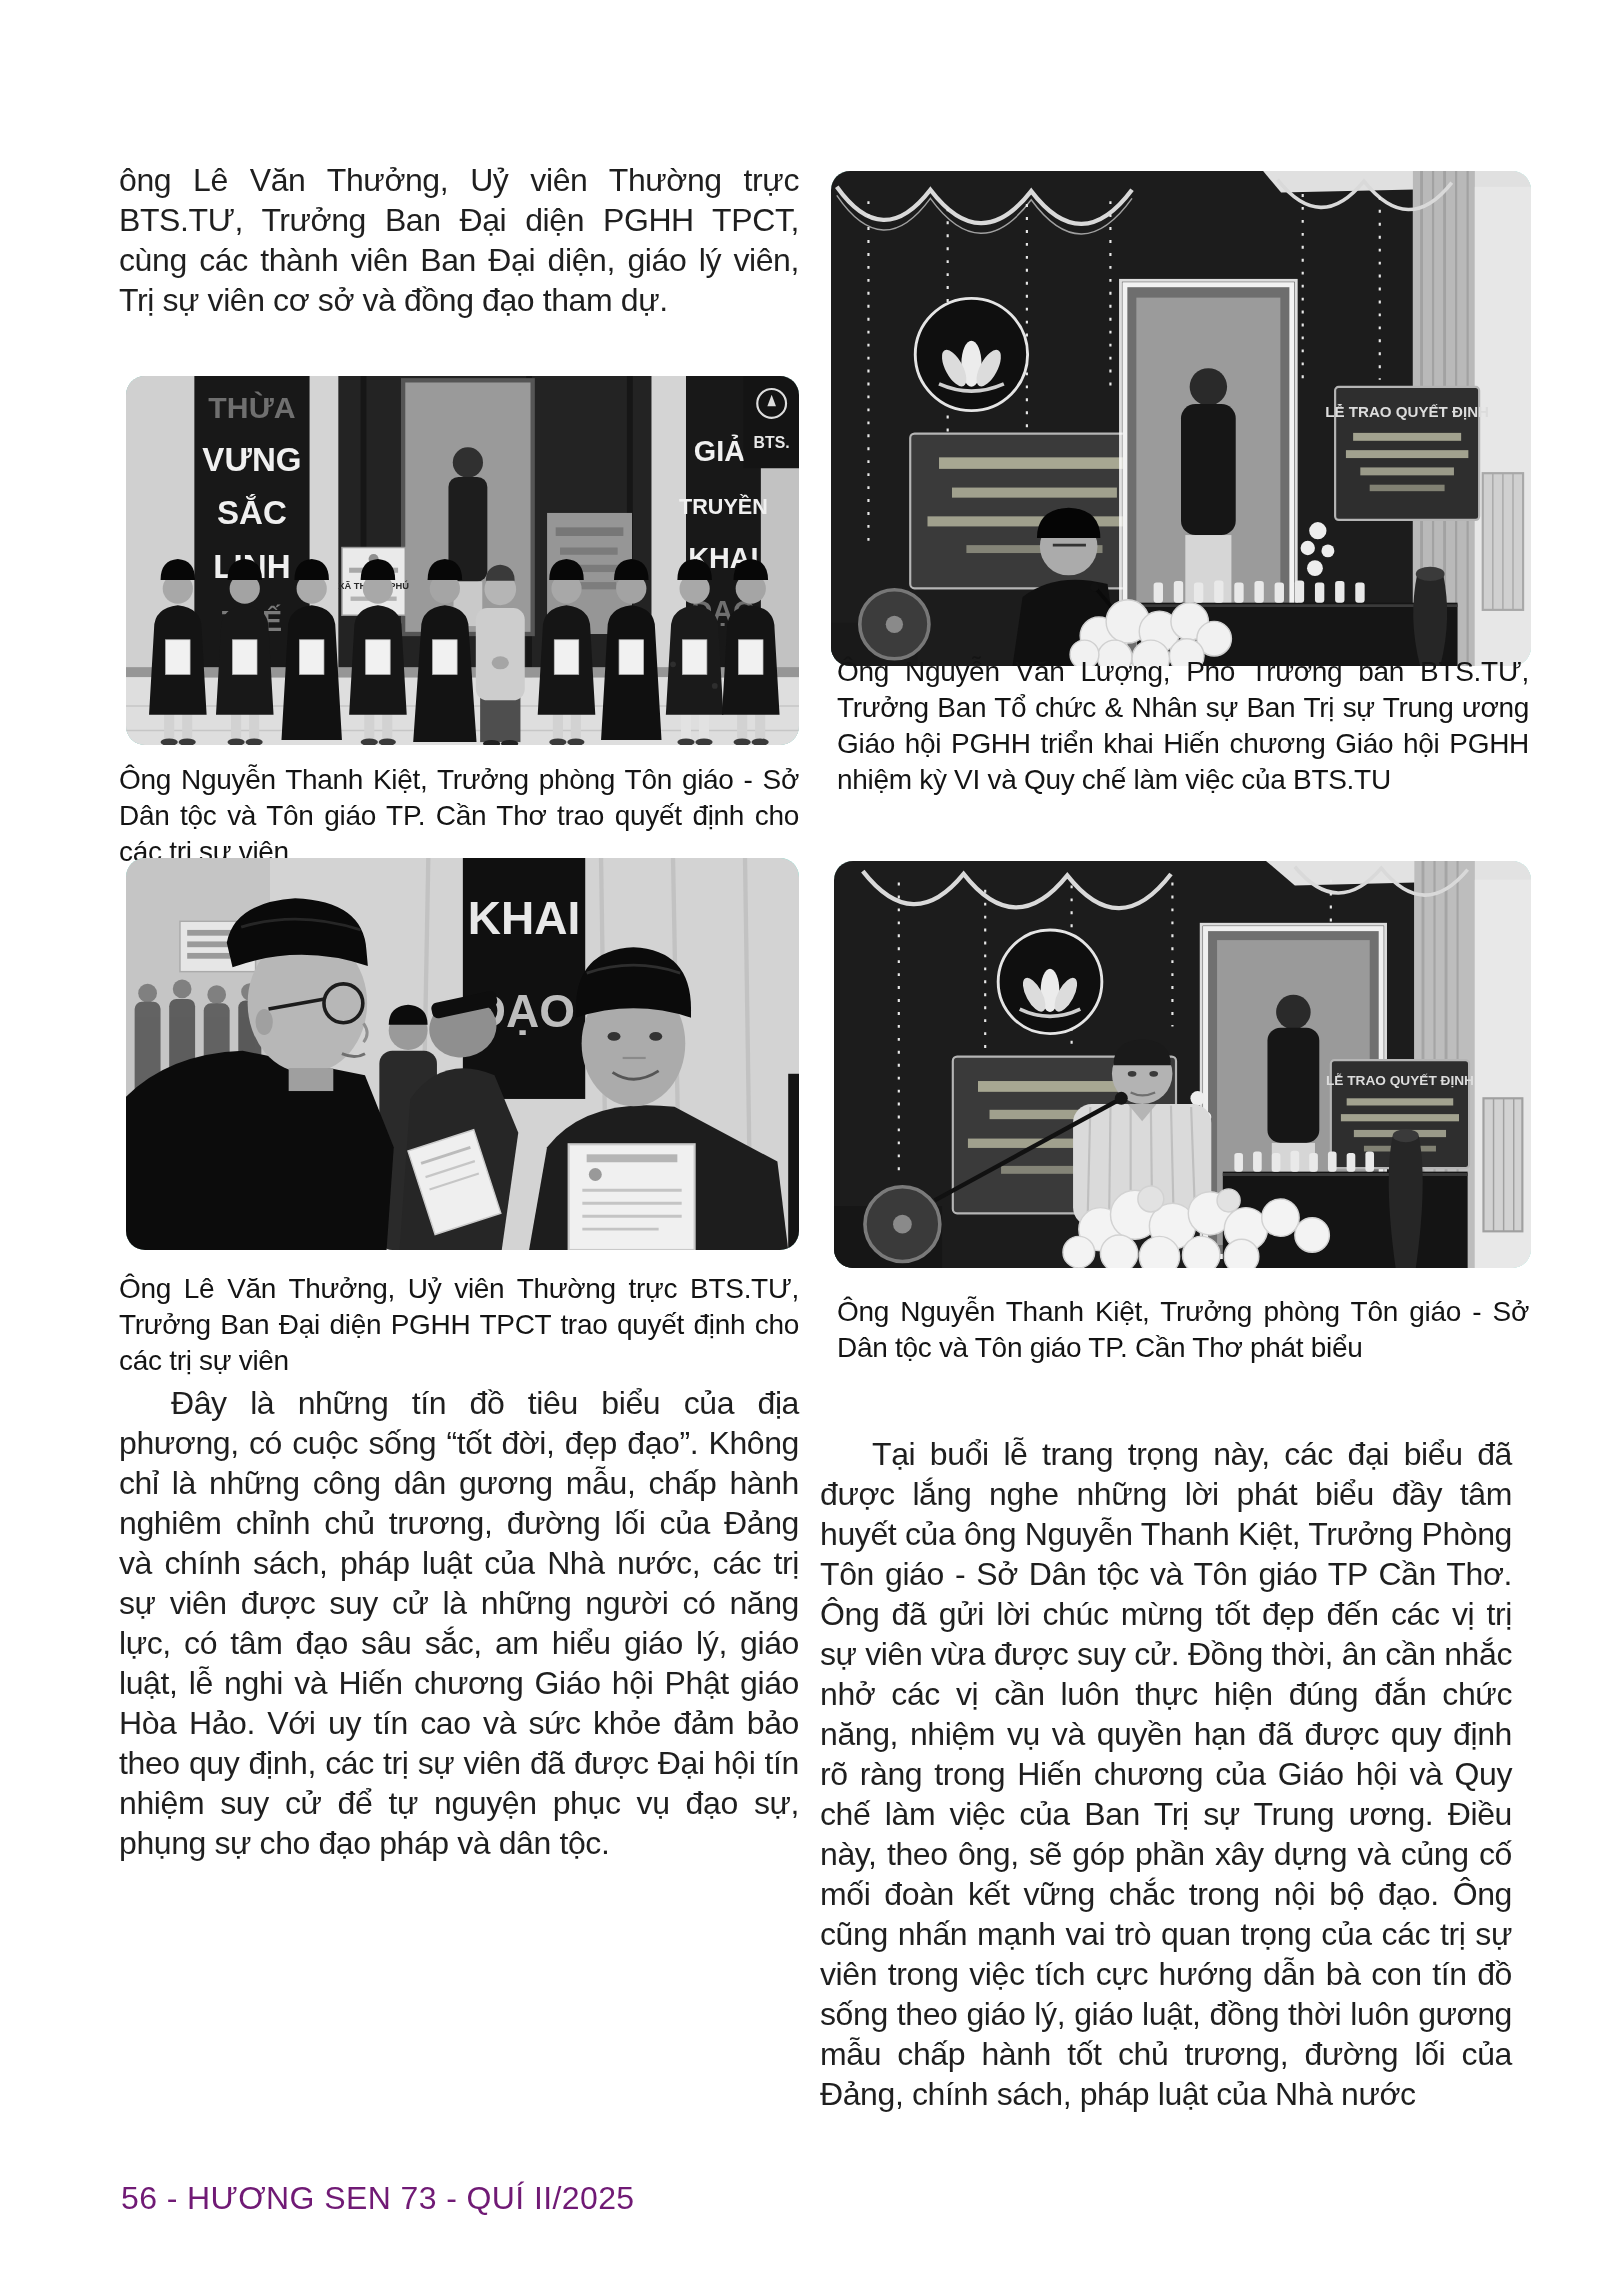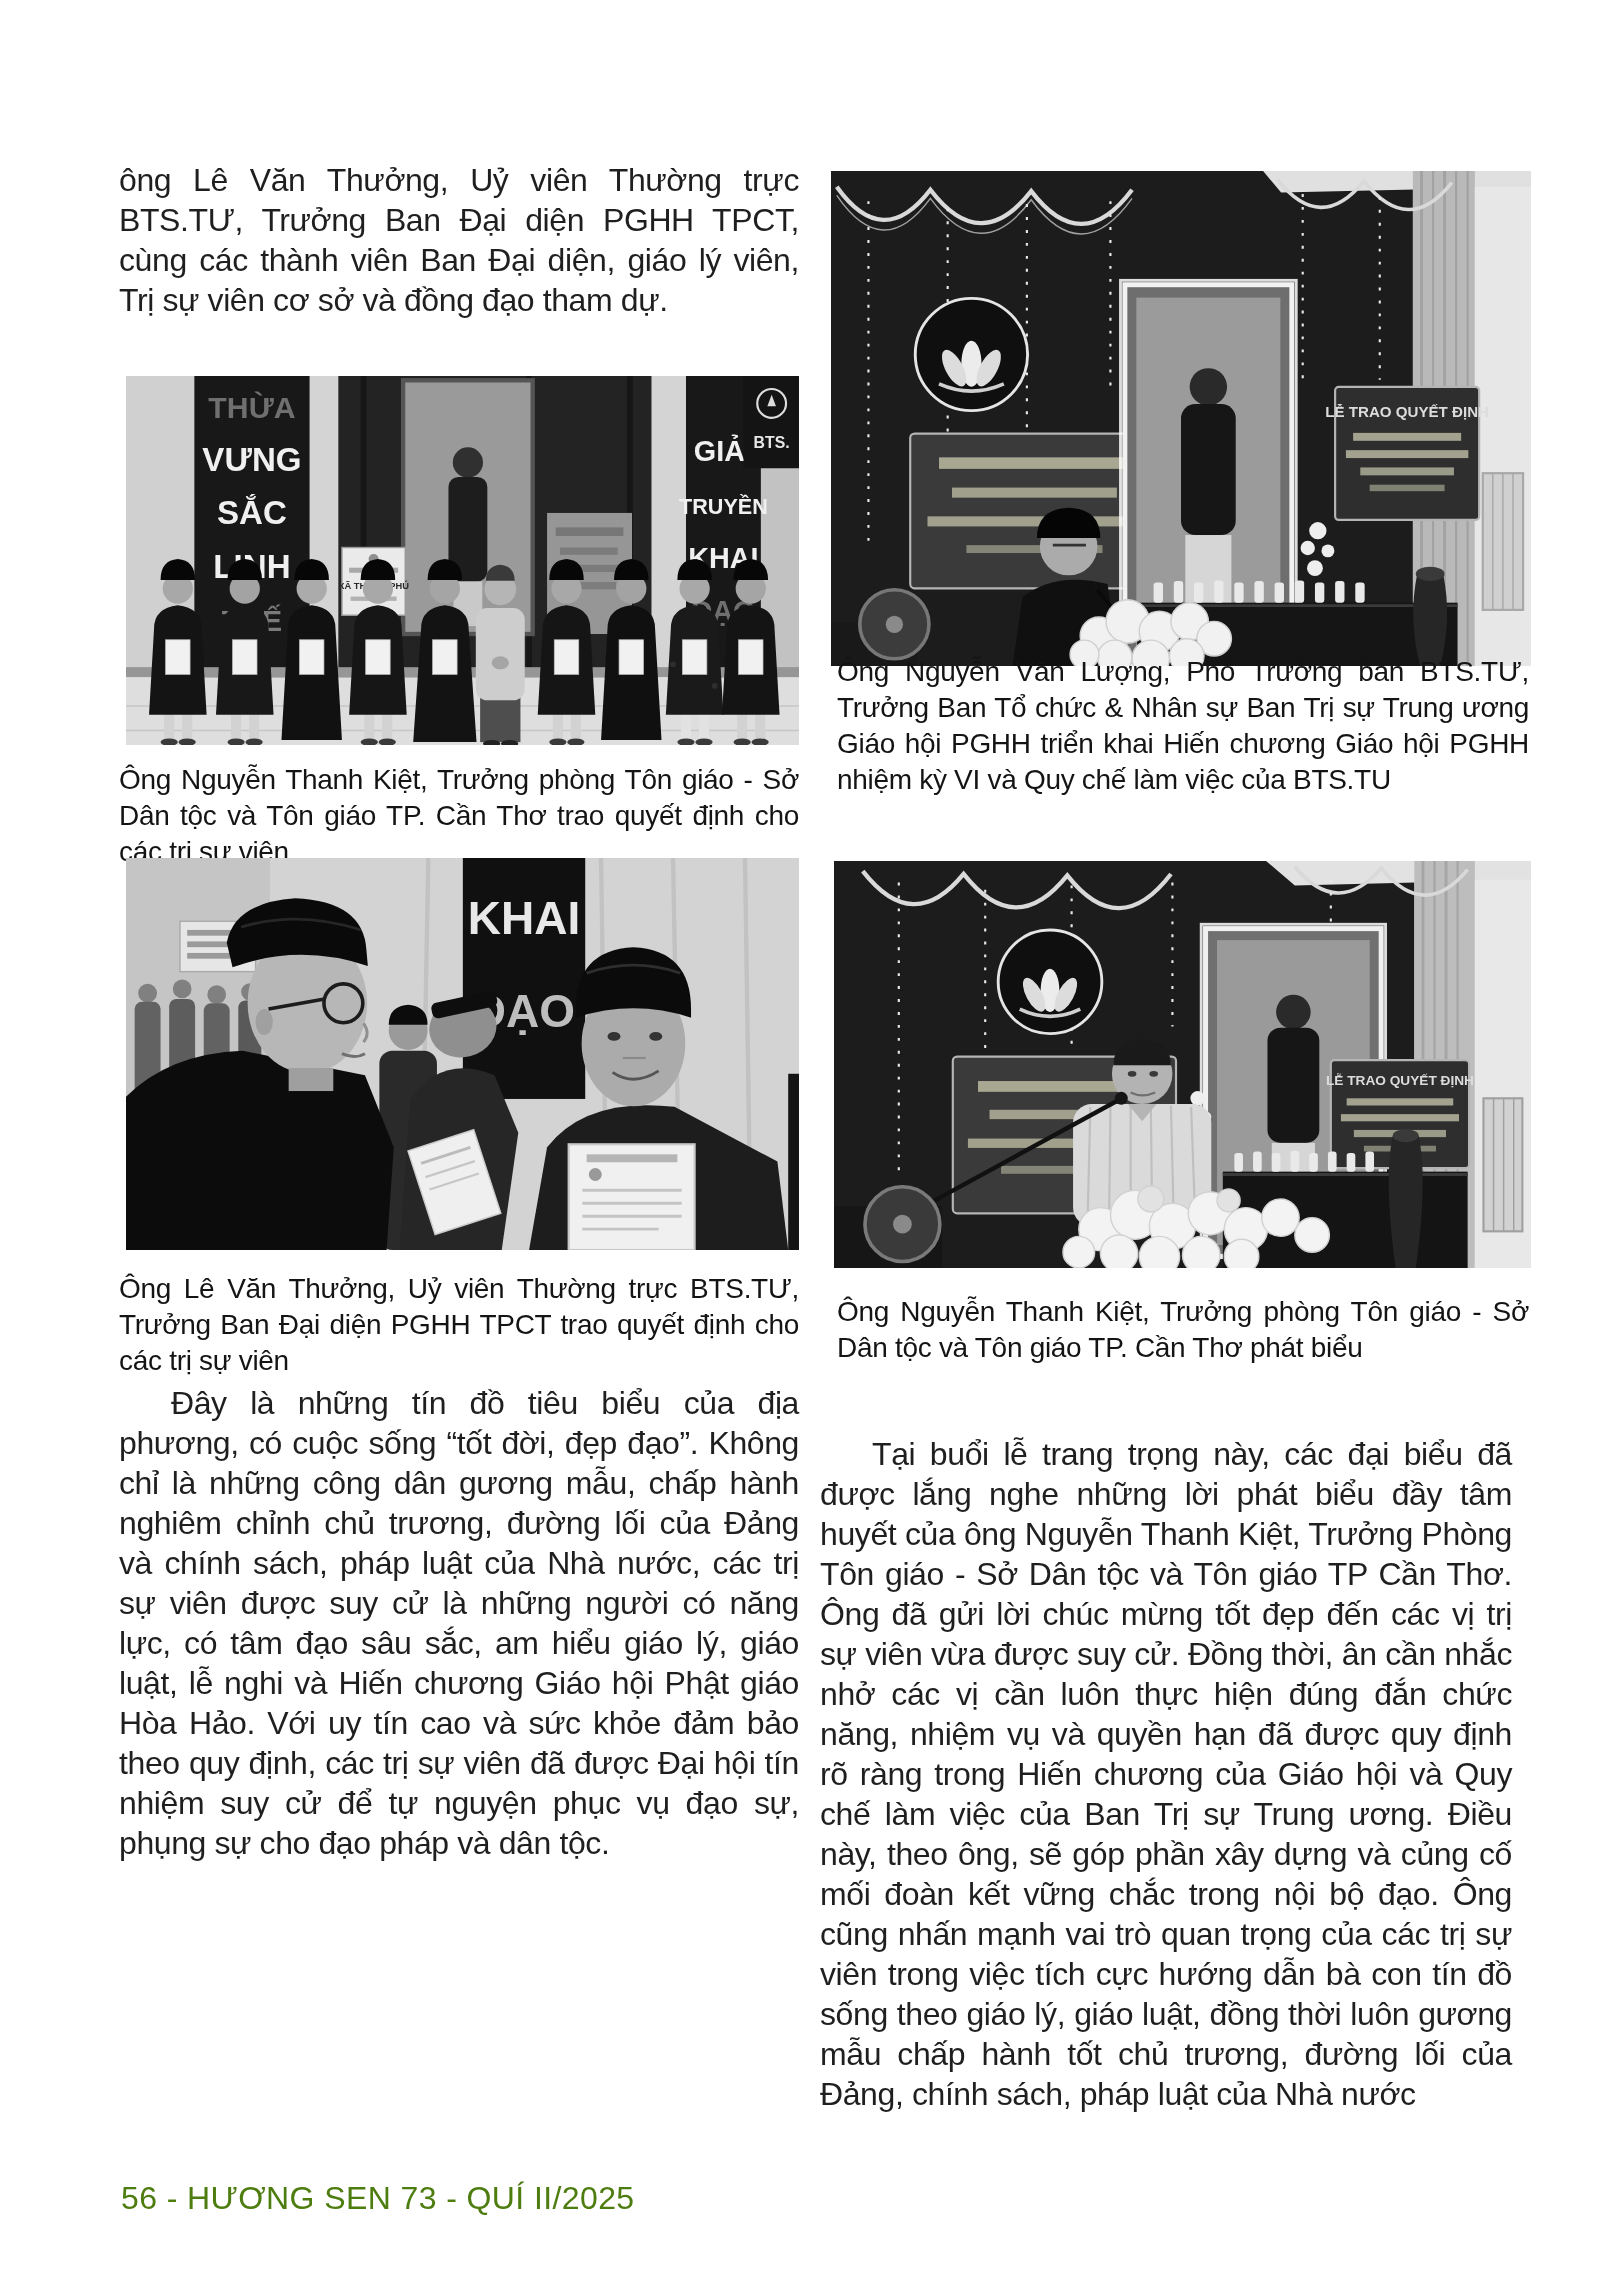--- a/index.html
+++ b/index.html
@@ -3,22 +3,22 @@
 <meta charset="utf-8">
 <style>
   html,body{margin:0;padding:0;background:#ffffff;}
   .page{position:relative;width:1602px;height:2295px;background:#ffffff;
         font-family:"Liberation Sans",sans-serif;color:#1f1f1f;overflow:hidden;}
   .abs{position:absolute;}
   .body-text{font-size:32px;line-height:40px;text-align:justify;letter-spacing:-0.4px;color:#1f1f1f;}
   .body-text p{margin:0;text-indent:52px;}
   .no-indent{text-indent:0 !important;}
   .caption{font-size:28px;line-height:36px;text-align:justify;letter-spacing:-0.3px;color:#141414;}
-  .footer{font-size:32px;letter-spacing:0.4px;color:#4d7c0f;}
-  .photo{position:absolute;overflow:hidden;background:#5eead4;}
+  .footer{font-size:32px;letter-spacing:0.4px;color:#701a75;}
+  .photo{position:absolute;overflow:hidden;background:#5eead4;border-radius:19px;}
   .photo svg{display:block;width:100%;height:100%;}
   svg text{font-family:"Liberation Sans",sans-serif;}
 </style>
 </head>
 <body>
 
 <div class="page">
 
   <div class="abs body-text" style="left:119px;top:160px;width:680px;">
     <p class="no-indent">ông Lê Văn Thưởng, Uỷ viên Thường trực BTS.TƯ, Trưởng Ban Đại diện PGHH TPCT, cùng các thành viên Ban Đại diện, giáo lý viên, Trị sự viên cơ sở và đồng đạo tham dự.</p>

